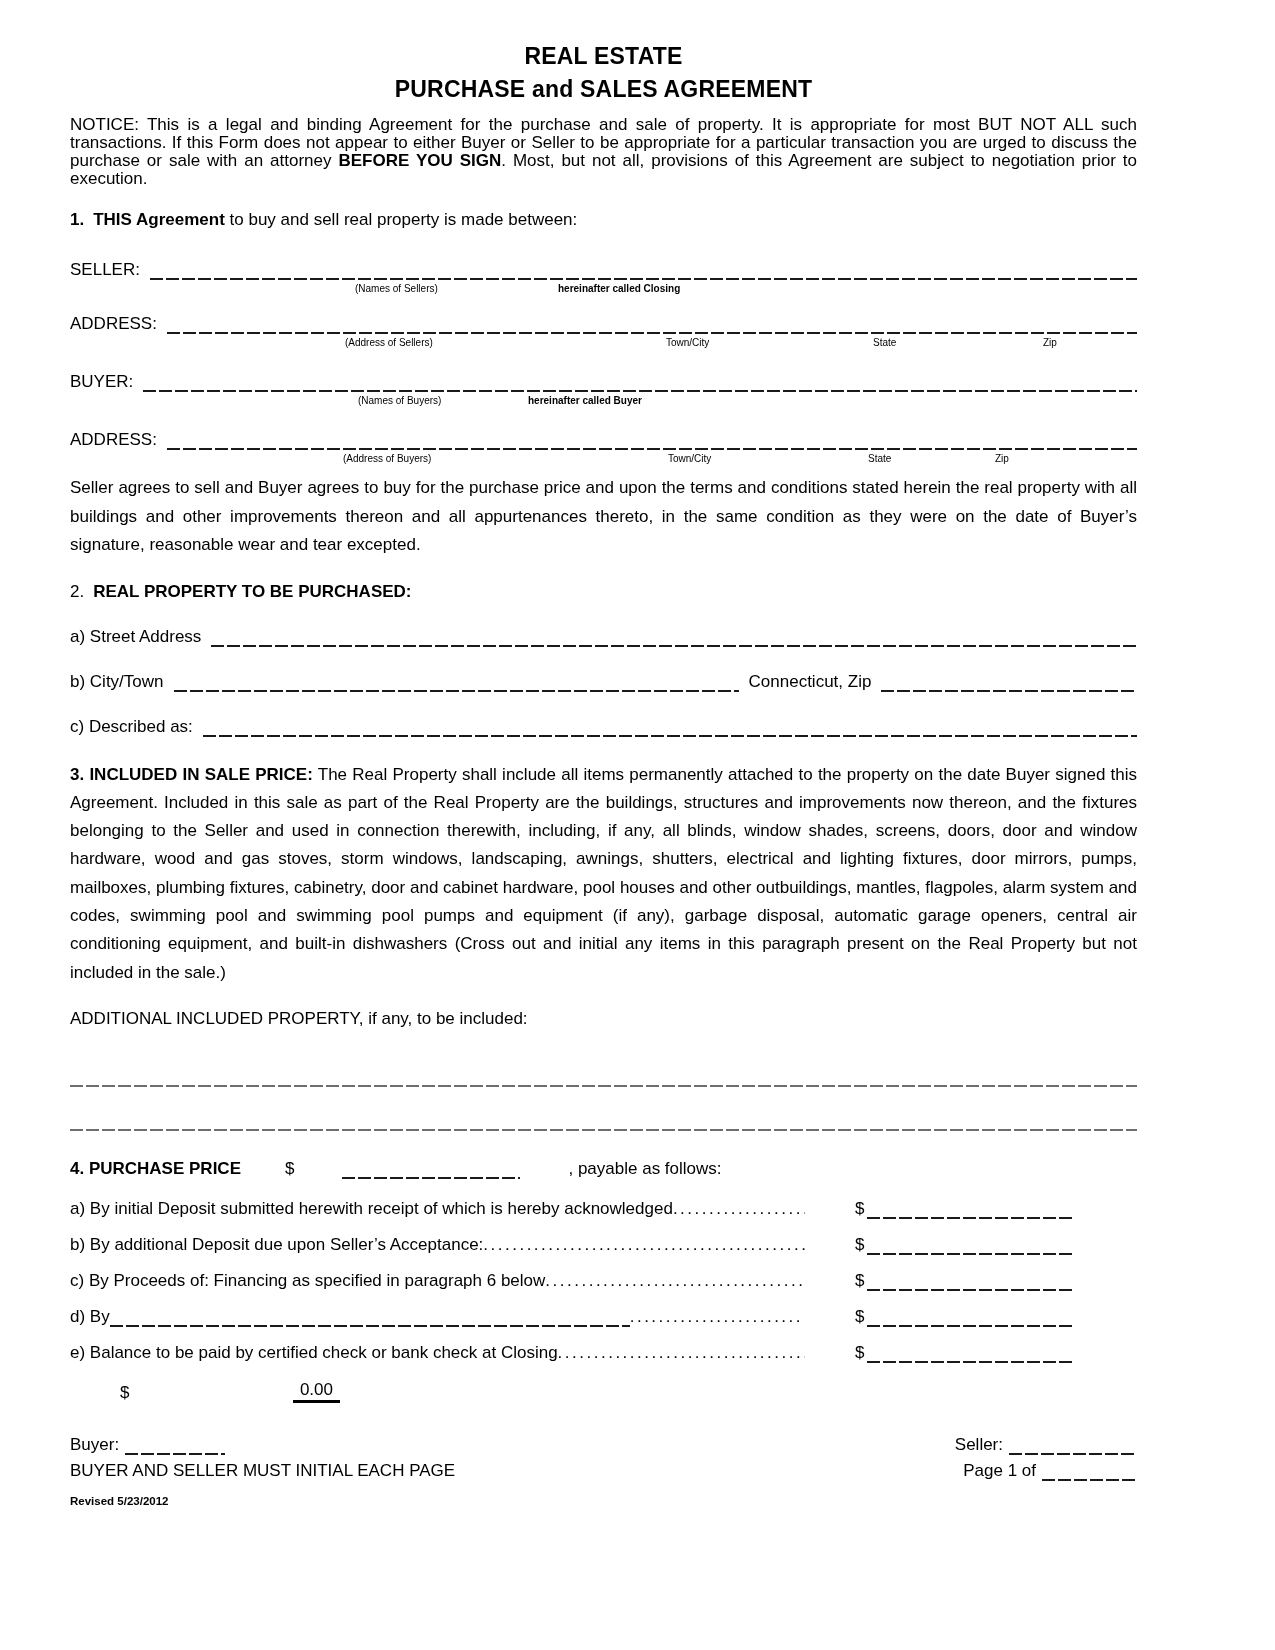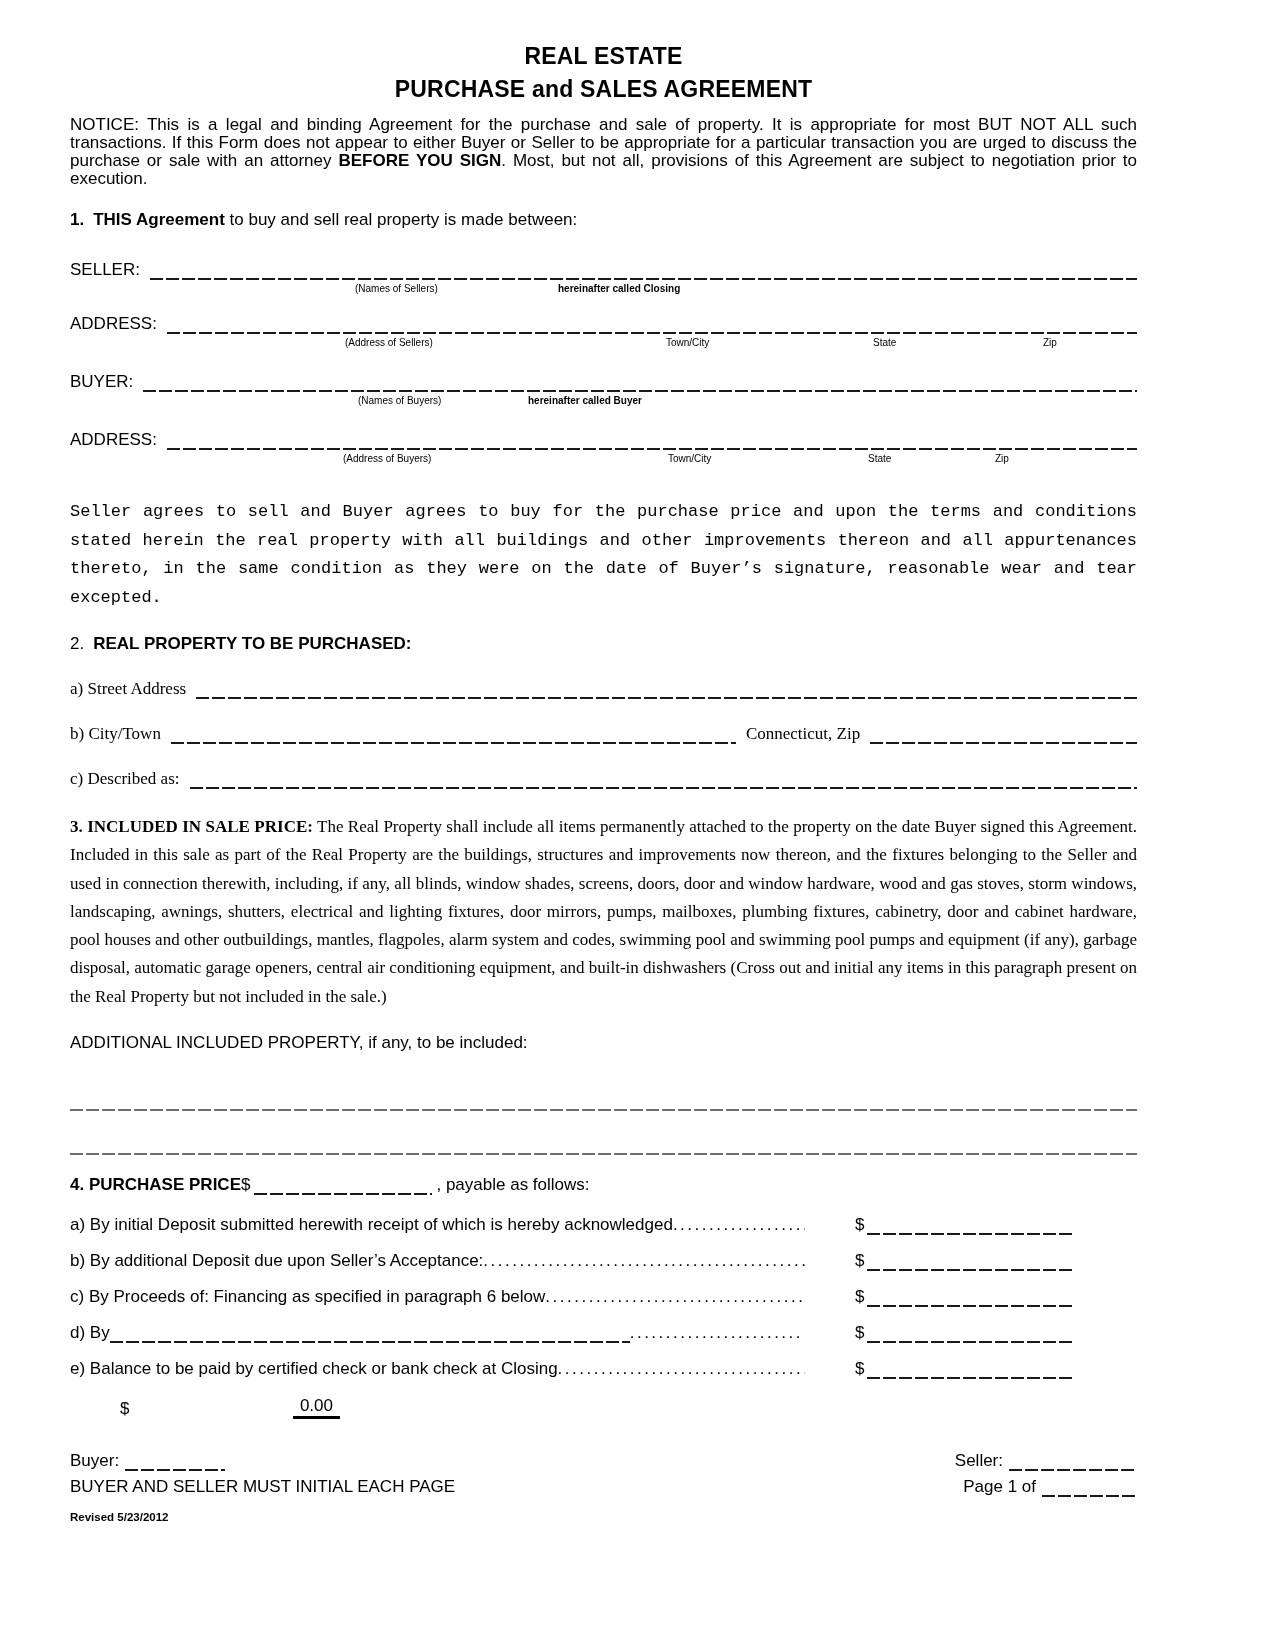--- a/index.html
+++ b/index.html
@@ -7,55 +7,55 @@
     width:1275px;height:1650px;box-sizing:border-box;
     padding:40px 138px 0 70px;
     font-family:"Liberation Sans","DejaVu Sans",sans-serif;
     font-size:17px;color:#000;position:relative;
   }
   b{font-weight:bold;}
   
   .title{text-align:center;font-weight:bold;font-size:23px;line-height:33px;letter-spacing:.2px;}
   
   .notice{margin:10px 0 17px;text-align:justify;line-height:18px;}
-  .para-agree{margin:28px 0 0;text-align:justify;line-height:28.5px;font-family:Liberation Mono, monospace;}
-  .sec3-para{margin:24px 0 16px;text-align:justify;line-height:28.3px;font-family:Liberation Serif, serif;}
+  .para-agree{margin:4px 0 0;text-align:justify;line-height:28.5px;}
+  .sec3-para{margin:24px 0 16px;text-align:justify;line-height:28.3px;}
   
   .sec-head{margin-top:22px;}
   .sec-num{margin-right:9px;}
   
   .fill-row{display:flex;align-items:flex-end;height:24px;}
   .fill-row .lbl{white-space:nowrap;padding-right:10px;}
   .uline{
     flex:1;height:22px;
     background-image:repeating-linear-gradient(90deg,#1a1a1a 0 13px,rgba(0,0,0,0) 13px 16px);
     background-repeat:no-repeat;background-size:100% 2px;background-position:0 100%;
   }
   .uline-inline{
     display:inline-block;height:20px;vertical-align:baseline;
     background-image:repeating-linear-gradient(90deg,#1a1a1a 0 13px,rgba(0,0,0,0) 13px 16px);
     background-repeat:no-repeat;background-size:100% 2px;background-position:0 100%;
   }
   .mt-seller{margin-top:26px;}
   .mt-addr1{margin-top:10px;}
   .mt-buyer{margin-top:14px;}
   .mt-addr2{margin-top:14px;}
-  .mt-item{margin-top:21px;font-family:Liberation Serif, serif;}
+  .mt-item{margin-top:21px;}
   
   .cap-row{position:relative;height:18px;font-size:10px;margin-top:2px;}
   .cap-row span{position:absolute;top:1px;white-space:nowrap;}
   
   .additional{margin-top:22px;}
   .full-line{
     height:24px;margin-top:20px;
     background-image:repeating-linear-gradient(90deg,#6e6e6e 0 13px,rgba(0,0,0,0) 13px 16px);
     background-repeat:no-repeat;background-size:100% 2px;background-position:0 100%;
   }
   
-  .sec4-head{margin-top:20px;display:flex;align-items:flex-end;white-space:nowrap;}
+  .sec4-head{margin-top:28px;display:flex;align-items:flex-end;white-space:nowrap;gap:44px;}
   .price-blank{width:178px;margin:0 4px;}
   .pay-row{display:flex;align-items:flex-end;margin-top:12px;height:24px;}
   .pay-row.first{margin-top:16px;}
   .pay-label{flex:0 0 735px;overflow:hidden;white-space:nowrap;display:flex;align-items:flex-end;}
   .pay-text{white-space:nowrap;}
   .dots{letter-spacing:2.5px;overflow:hidden;white-space:nowrap;flex:1;}
   .pay-amount{margin-left:50px;width:220px;display:flex;align-items:flex-end;}
   .cur{padding-right:3px;}
   .d-blank{width:520px;flex:0 0 520px;height:22px;}
   .total-row{margin-top:12px;height:28px;}

